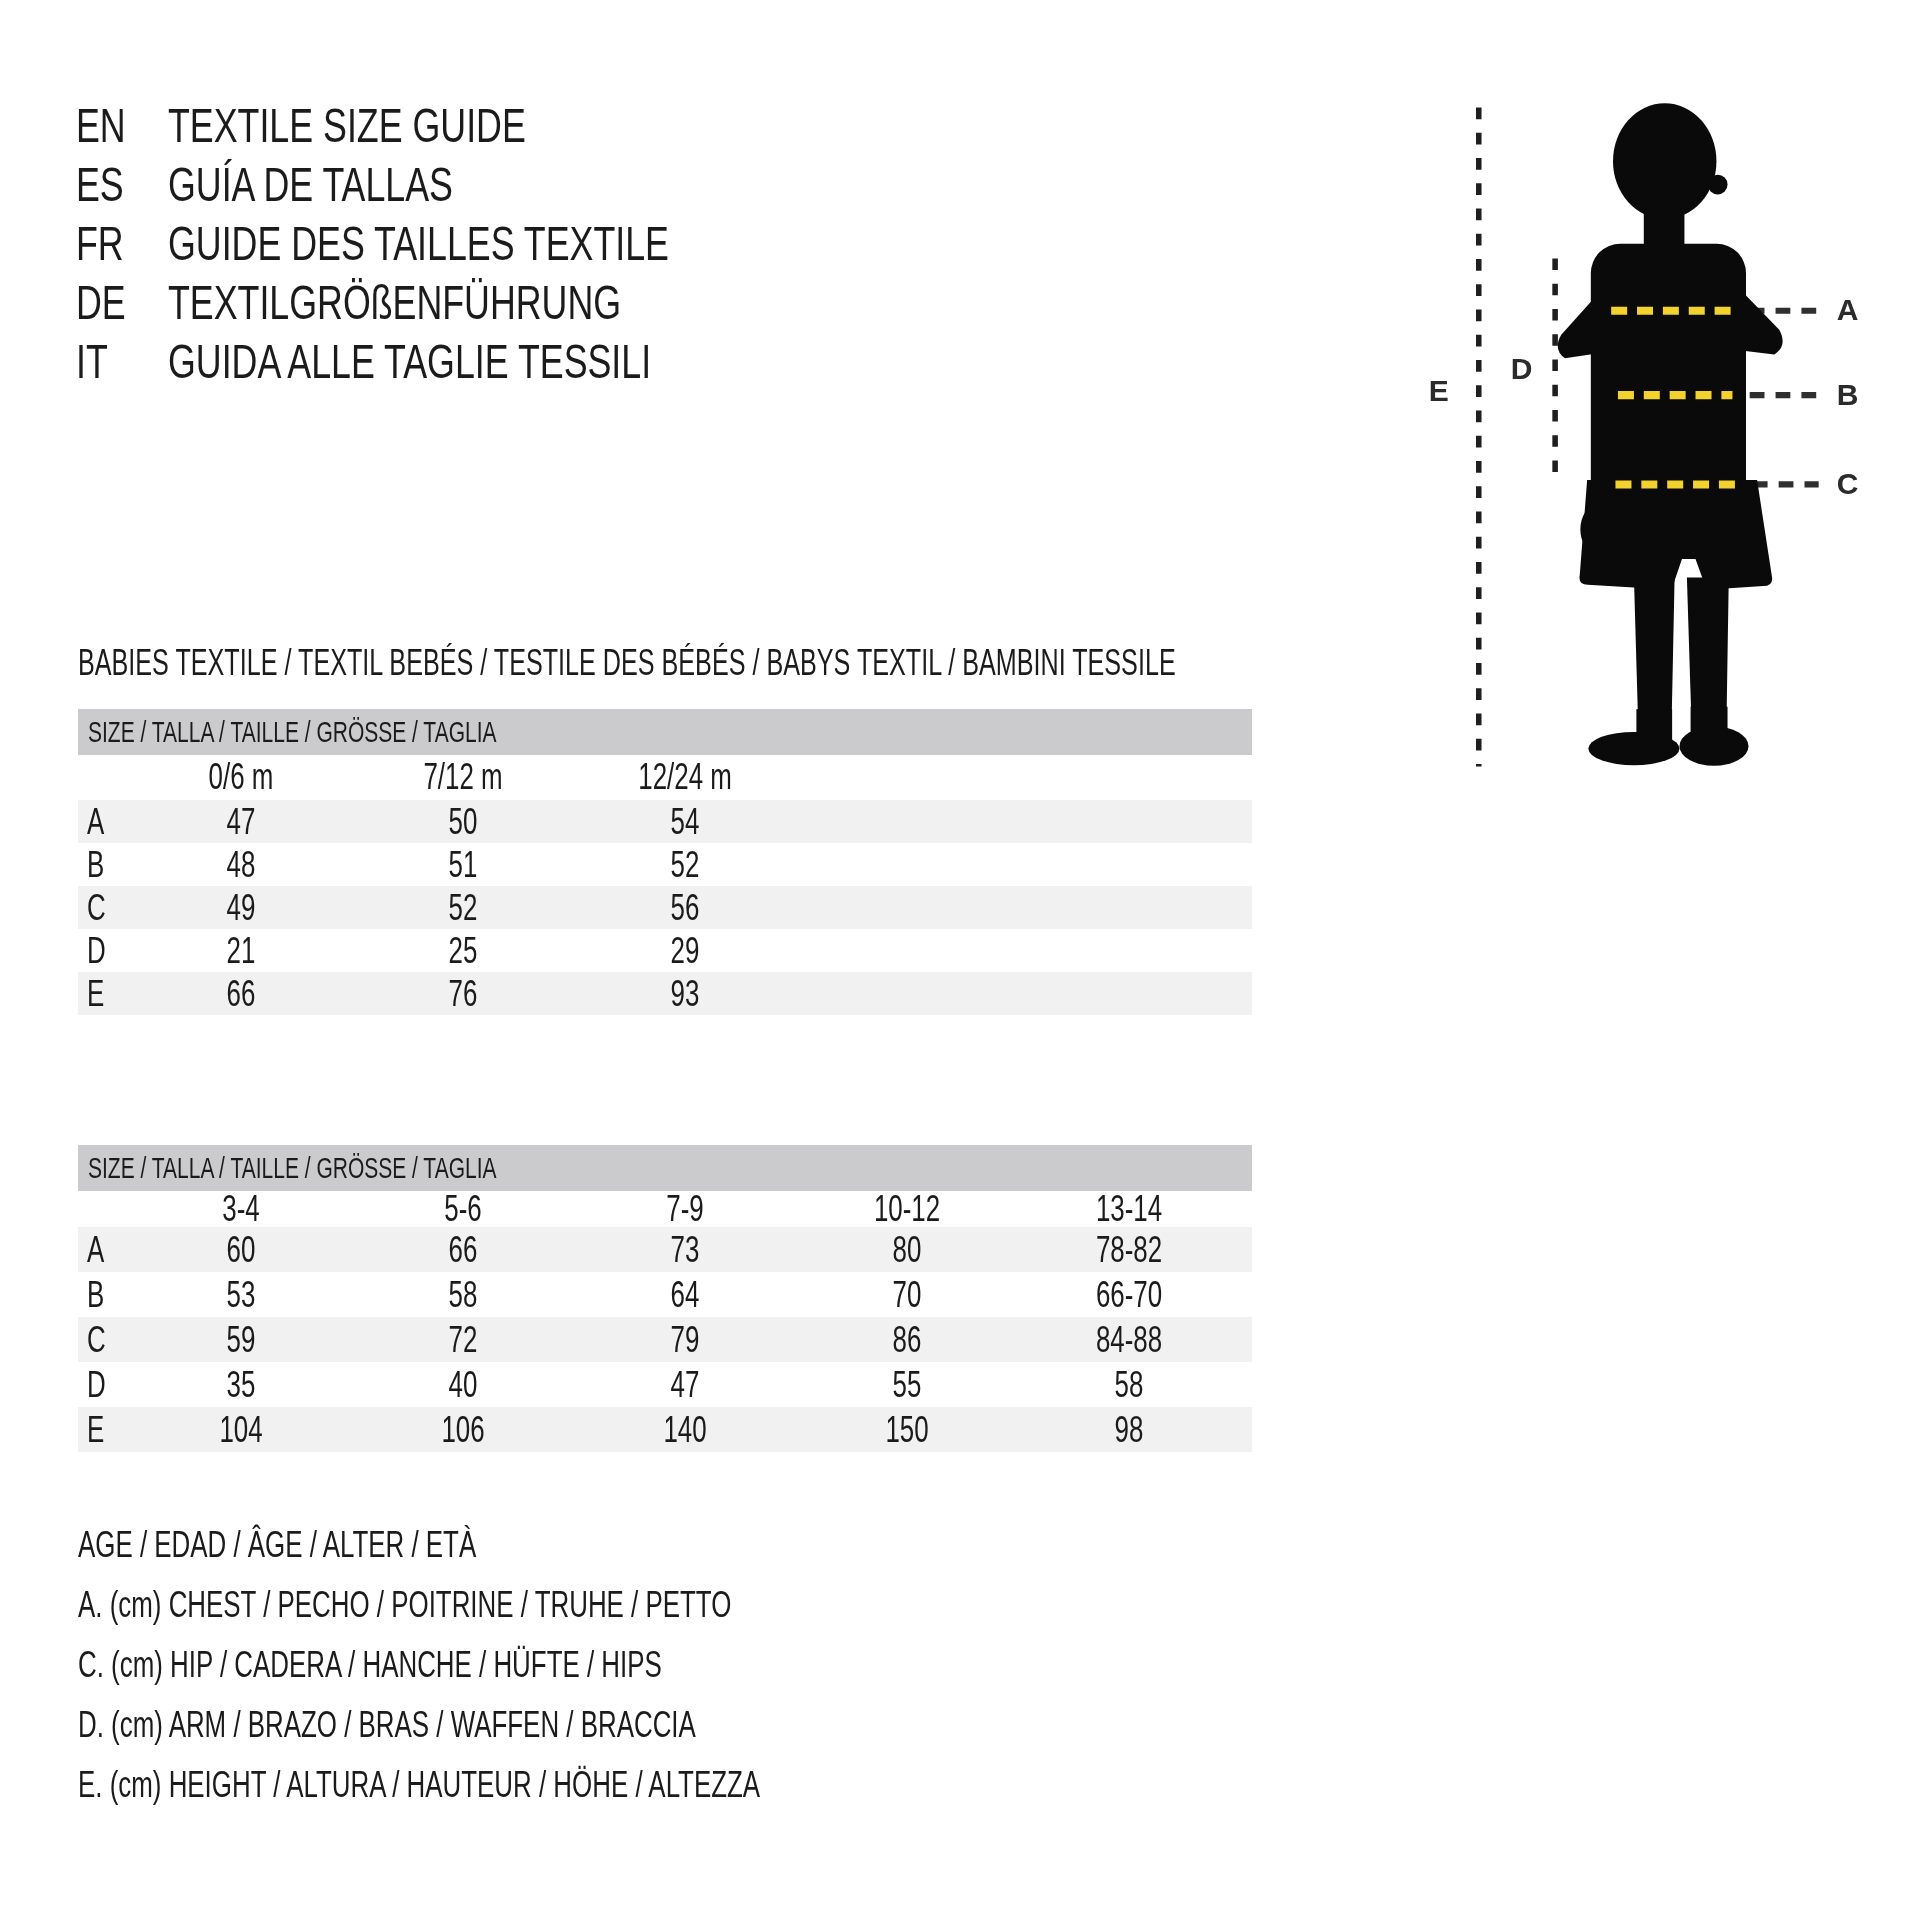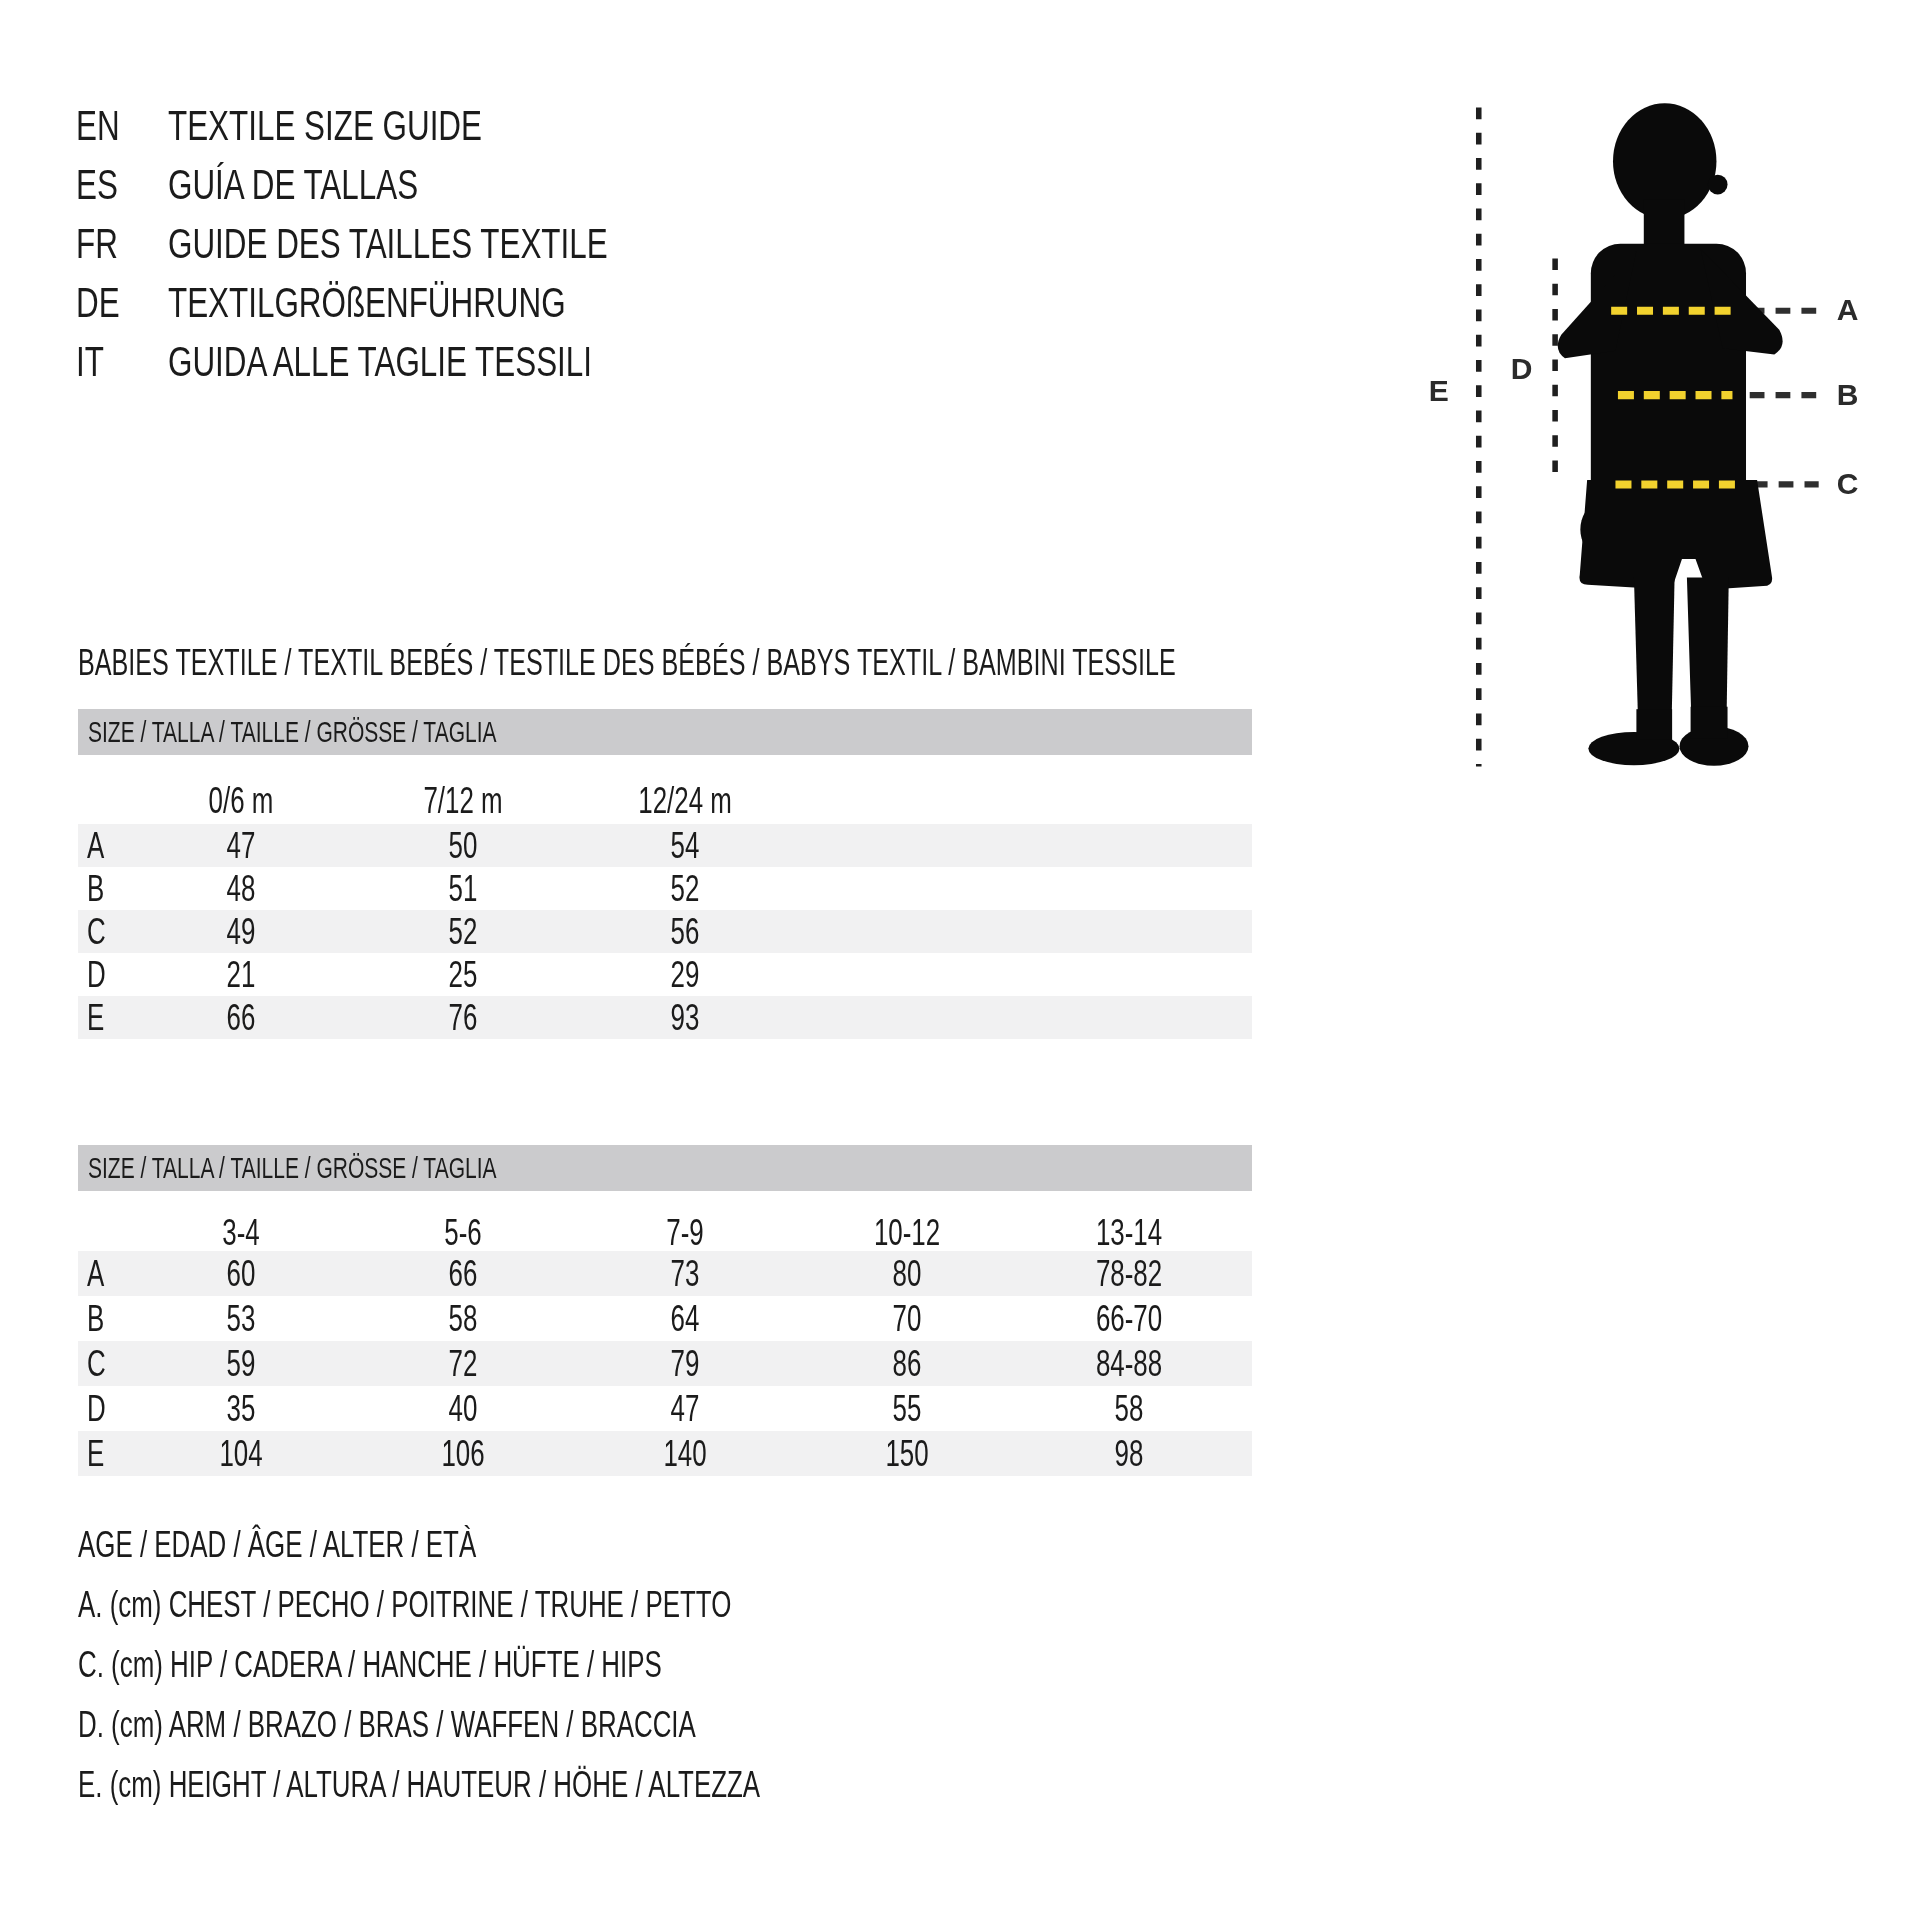--- a/index.html
+++ b/index.html
@@ -8,41 +8,41 @@
     font-family:"Liberation Sans",sans-serif;color:#1b1b1b;overflow:hidden;
   }
   
   .cond{display:inline-block;white-space:nowrap;transform:scaleX(0.72);transform-origin:left center;}
   .cond.cx{transform-origin:center center;}
   .t73{transform:scaleX(0.73);}
   .t70{transform:scaleX(0.70);}
   .t68{transform:scaleX(0.68);}
 
   
-  #lang-block{position:absolute;left:76px;top:96px;font-size:43px;line-height:59px;}
+  #lang-block{position:absolute;left:76px;top:96px;font-size:49px;line-height:59px;}
   .lang-row{height:59px;}
   .lang-code{display:inline-block;width:92px;vertical-align:top;}
   .lang-title{display:inline-block;vertical-align:top;}
 
   
   #figure-svg{position:absolute;left:1417px;top:86px;width:509px;height:702px;}
   .mlabel{
     position:absolute;font-size:30px;font-weight:700;color:#2b2b2b;
     transform:translate(-50%,-52%);letter-spacing:0.6px;
   }
 
   
   .sec-title{position:absolute;left:78px;height:42px;line-height:42px;font-size:37px;}
   .size-bar{
     position:absolute;left:78px;width:1174px;height:46px;line-height:46px;
     background:#cbcbcd;font-size:30px;padding-left:10px;box-sizing:border-box;
   }
   .grid{position:absolute;left:78px;width:1174px;font-size:36px;}
   .trow{display:flex;align-items:center;}
-  .trow.head{height:46px;margin-top:24px;}
+  .trow.head{height:46px;}
   .trow.body70{height:43px;}
   .trow.body73{height:45px;}
   .trow.stripe{background:#f1f1f2;}
   .cell{flex:0 0 auto;}
   .cell.lbl{width:52px;padding-left:9.2px;box-sizing:border-box;text-align:left;}
   .cell.v{width:222px;text-align:center;}
 
   
   #legend{position:absolute;left:78px;top:1515px;font-size:37px;line-height:60px;}
   .legend-line{height:60px;white-space:nowrap;}

